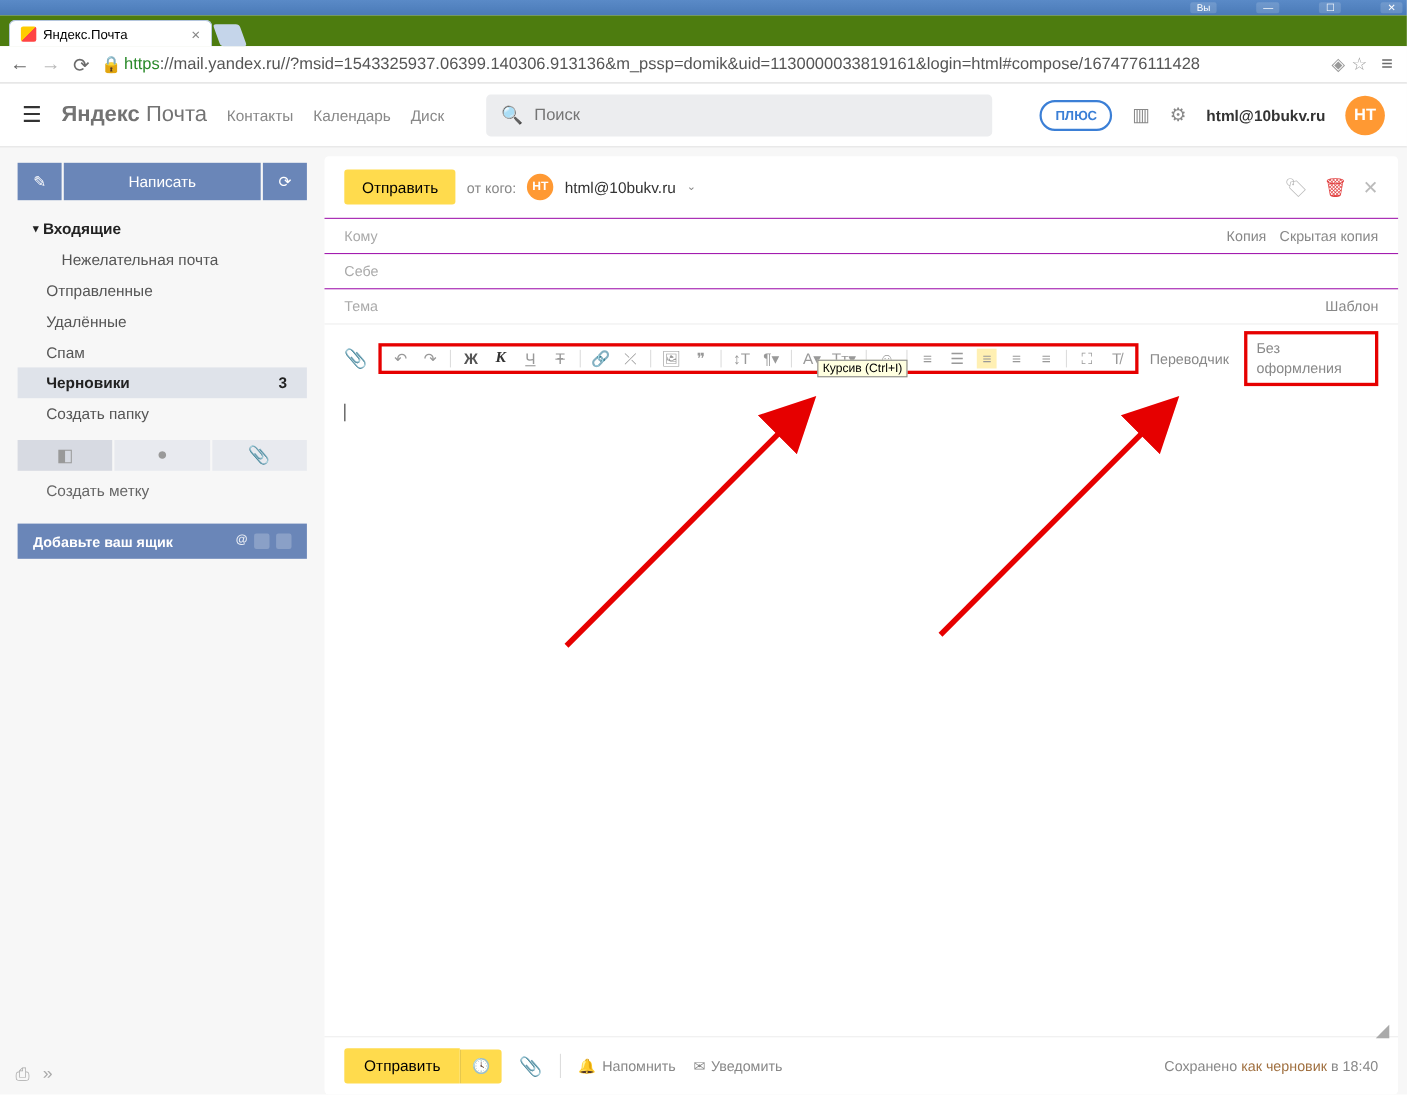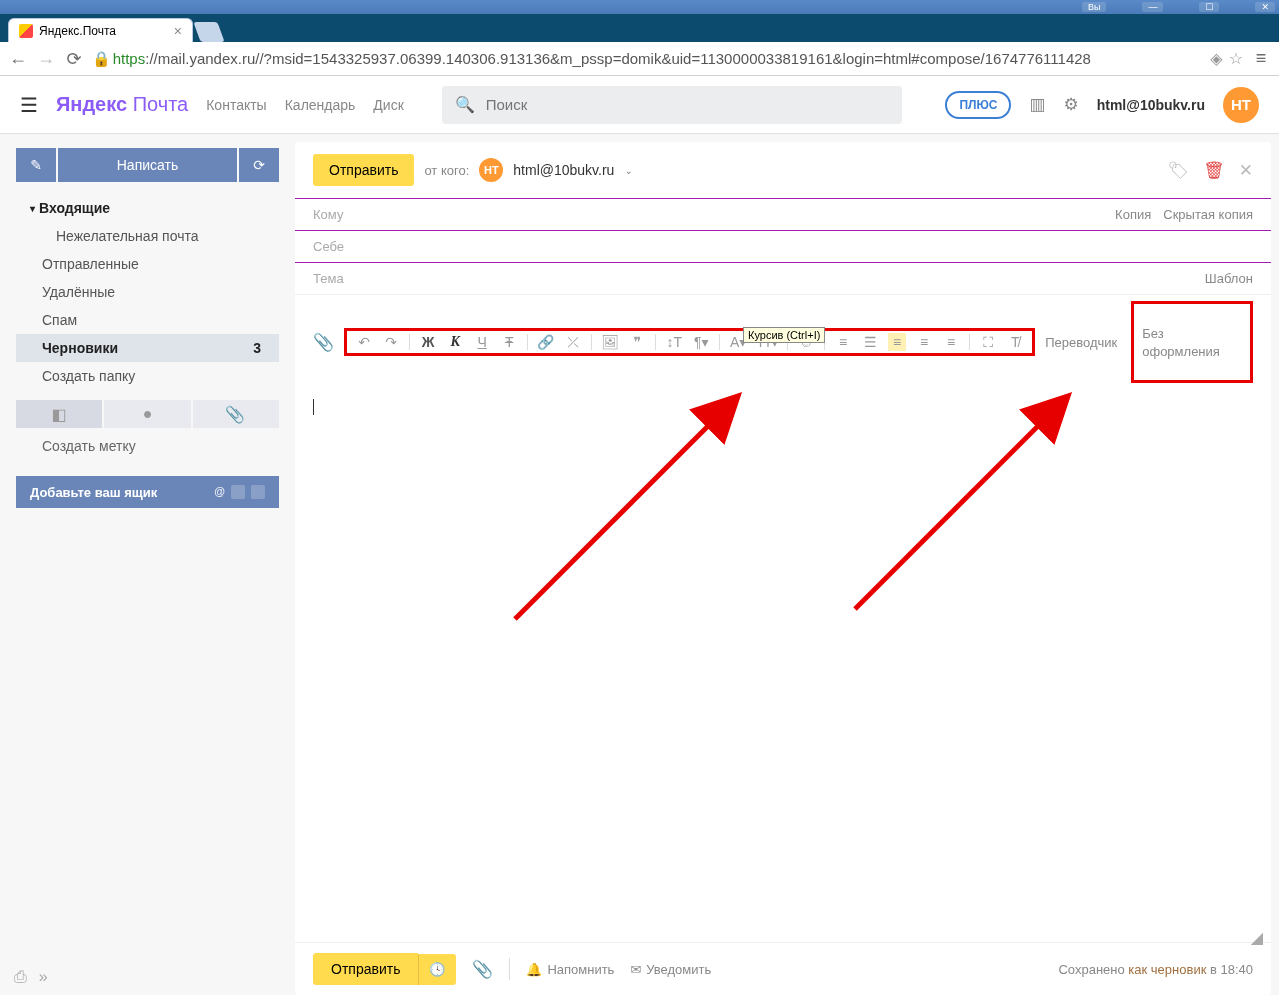--- a/index.html
+++ b/index.html
@@ -3,38 +3,38 @@
 <meta charset="utf-8">
 <style>
 * { margin: 0; padding: 0; box-sizing: border-box; font-family: Arial, sans-serif; }
 body { background: #f7f7f7; width: 1279px; height: 995px; overflow: hidden; }
 
 
 .browser-chrome { background: linear-gradient(#5a8ac7, #4a7ab7); height: 14px; display: flex; justify-content: flex-end; align-items: center; padding: 0 4px; gap: 4px; }
 .browser-chrome span { color: #fff; font-size: 9px; padding: 0 6px; cursor: pointer; }
 .win-btn { background: rgba(255,255,255,0.15); border-radius: 2px; margin-left: 32px; }
 
-.tab-bar { background: #0c4a6e; height: 28px; display: flex; align-items: flex-end; padding-left: 8px; }
+.tab-bar { background: #4d7c0f; height: 28px; display: flex; align-items: flex-end; padding-left: 8px; }
 .tab { background: #fff; border-radius: 6px 6px 0 0; padding: 4px 10px; display: flex; align-items: center; gap: 6px; font-size: 12px; height: 24px; width: 185px; border: 1px solid #b5c6dd; border-bottom: none; position: relative; }
 .tab .favicon { width: 14px; height: 14px; background: linear-gradient(135deg,#ffcc00 50%,#ff4444 50%); border-radius: 2px; }
 .tab .close { margin-left: auto; color: #888; cursor: pointer; font-size: 14px; }
 .new-tab { width: 24px; height: 20px; background: #c5d5ea; margin-left: 4px; border-radius: 3px; transform: skew(20deg); }
 
 .addr-bar { background: #fff; height: 34px; display: flex; align-items: center; padding: 0 8px; gap: 8px; border-bottom: 1px solid #d0d0d0; }
 .addr-bar .nav-btn { color: #6b6b6b; font-size: 18px; cursor: pointer; width: 20px; text-align: center; }
 .addr-bar .nav-btn.disabled { color: #bbb; }
 .url-box { flex: 1; display: flex; align-items: center; font-size: 15px; color: #555; overflow: hidden; white-space: nowrap; }
 .url-box .lock { color: #4caf50; margin-right: 2px; }
 .url-box .https { color: #2a8a2a; }
 .url-end { color: #999; margin-left: auto; display: flex; gap: 6px; }
 
 
 .app-header { background: #fff; height: 58px; display: flex; align-items: center; padding: 0 20px; gap: 18px; border-bottom: 1px solid #e0e0e0; }
 .menu-icon { font-size: 20px; color: #333; cursor: pointer; }
-.logo { font-size: 20px; font-weight: bold; color: #8b5cf6; }
+.logo { font-size: 20px; font-weight: bold; color: #737373; }
 .logo-sub { font-weight: normal; }
 .nav-link { color: #888; font-size: 14px; cursor: pointer; }
 .search-box { background: #ecedef; border-radius: 4px; height: 38px; flex: 1; max-width: 460px; display: flex; align-items: center; padding: 0 14px; gap: 10px; margin-left: 20px; }
 .search-box input { background: transparent; border: none; outline: none; font-size: 15px; color: #888; width: 100%; }
 .plus-btn { border: 2px solid #3b7fd6; color: #3b7fd6; font-weight: bold; font-size: 12px; padding: 5px 12px; border-radius: 14px; cursor: pointer; margin-left: auto; }
 .hdr-icon { color: #888; font-size: 17px; cursor: pointer; }
 .user-email { font-size: 14px; font-weight: bold; color: #333; }
 .avatar { width: 36px; height: 36px; border-radius: 50%; background: #ff9933; color: #fff; display: flex; align-items: center; justify-content: center; font-weight: bold; font-size: 15px; }
 .avatar.small { width: 24px; height: 24px; font-size: 11px; }
 
@@ -82,21 +82,21 @@
 .toolbar-row { padding: 6px 18px; border-top: 1px solid #eee; display: flex; align-items: center; gap: 10px; position: relative; }
 .tb-attach { color: #999; font-size: 17px; cursor: pointer; }
 .toolbar { display: flex; align-items: center; gap: 9px; padding: 2px 8px; border: 3px solid #e60000; }
 .tb-btn { color: #999; font-size: 14px; cursor: pointer; min-width: 18px; text-align: center; }
 .tb-btn.bold { font-weight: bold; color: #555; }
 .tb-btn.italic { font-style: italic; font-weight: bold; color: #333; font-family: Georgia, serif; }
 .tb-btn.active { background: #fff0b3; padding: 1px 2px; }
 .tb-sep { width: 1px; height: 16px; background: #ddd; }
 .toolbar-right { margin-left: auto; display: flex; align-items: center; gap: 14px; }
 .tb-link { color: #888; font-size: 13px; cursor: pointer; }
-.noformat-box { border: 3px solid #e60000; padding: 20px 8px; }
+.noformat-box { border: 3px solid #e60000; padding: 4px 8px; }
 
 .tooltip { position: absolute; top: 32px; left: 448px; background: #ffffe0; border: 1px solid #888; font-size: 11px; padding: 1px 4px; z-index: 10; }
 
 .editor { flex: 1; padding: 10px 18px; font-size: 14px; position: relative; }
 .cursor { border-left: 1px solid #333; height: 16px; display: inline-block; }
 
 
 .arrow { position: absolute; }
 
 .resize-handle { position: absolute; right: 8px; bottom: 48px; color: #aaa; cursor: nwse-resize; }

